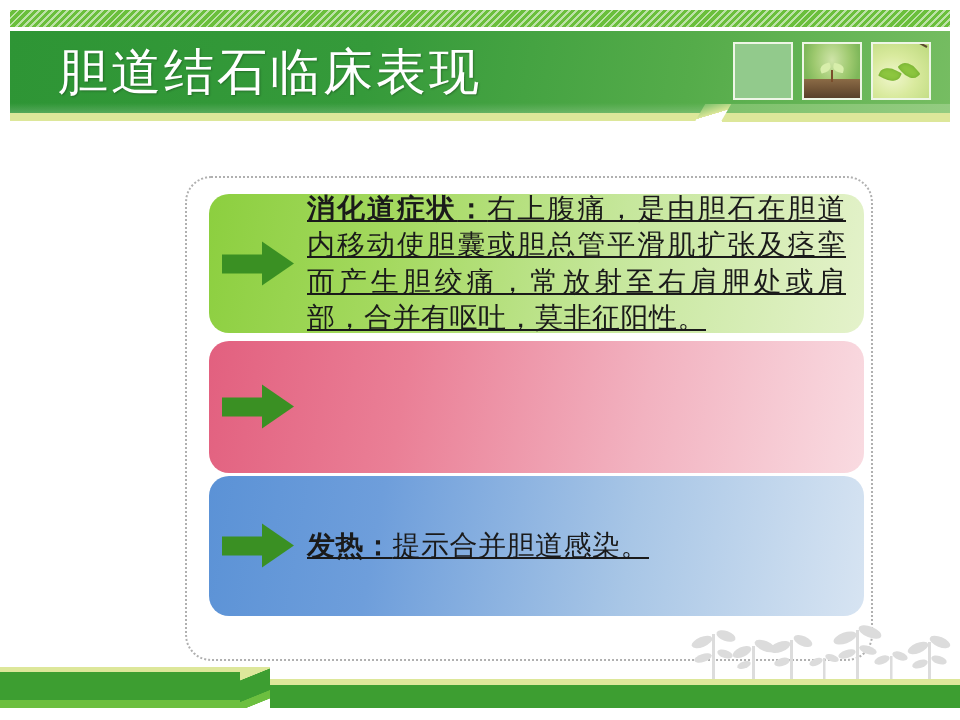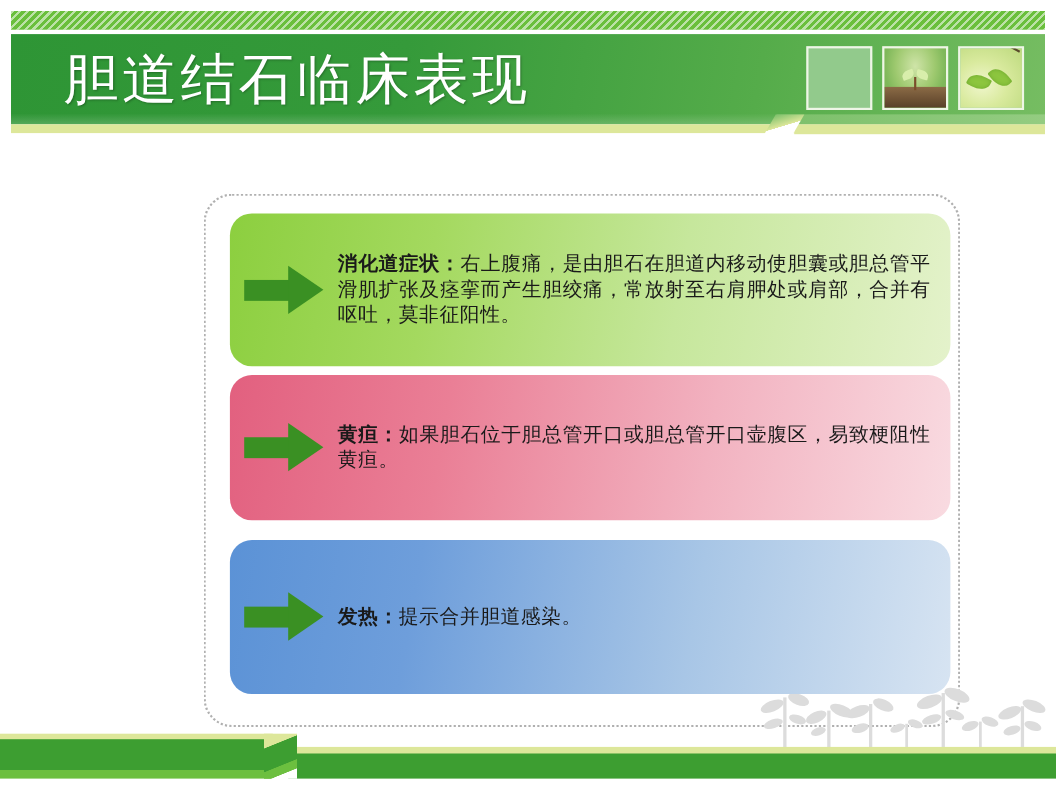--- a/index.html
+++ b/index.html
@@ -110,40 +110,41 @@
     height:139px;
     background:linear-gradient(100deg,#8ccf3f 0%,#a4d95f 28%,#c6e79c 62%,#e4f2cb 100%);
     z-index:3;
   }
   .band-2{
     height:132px;margin-top:8px;
     background:linear-gradient(100deg,#e2607f 0%,#ea7f96 30%,#f2b2c0 66%,#f9dbe1 100%);
     z-index:2;
   }
   .band-3{
-    height:140px;margin-top:18px;
+    height:140px;margin-top:3px;
     background:linear-gradient(100deg,#5b92d6 0%,#6e9edb 26%,#a8c6e6 64%,#d7e4f2 100%);
     z-index:1;
   }
   .arrow{
     position:absolute;left:13px;top:50%;transform:translateY(-50%);
     width:72px;height:45px;
   }
   .arrow .shaft{
     position:absolute;left:0;top:13px;width:44px;height:19px;background:#3a9023;
   }
   .arrow .head{
     position:absolute;left:40px;top:0;width:0;height:0;
     border-top:22.5px solid transparent;border-bottom:22.5px solid transparent;
     border-left:32px solid #3a9023;
   }
   .band-txt{
-    color:#1a1a1a;font-size:18px;line-height:1.30;letter-spacing:.5px;
+    color:#1a1a1a;font-size:28px;line-height:1.30;letter-spacing:.5px;
     font-family:"Liberation Serif","DejaVu Serif",serif;
     text-align:justify;
+    text-decoration:underline;
   }
   .band-txt .hd{font-weight:bold;}
 
   
   .sprouts{position:absolute;left:690px;top:612px;width:270px;height:72px;}
   .ftr-green-left{
     position:absolute;left:0;top:672px;width:248px;height:28px;
     background:#3d9e31;
   }
   .ftr-light-left{
@@ -206,23 +207,20 @@
       </div>
       <div class="band-txt">
         <span class="hd">消化道症状</span><span class="hd">：</span><span>右上腹痛，是由胆石在胆道内移动使胆囊或胆总管平滑肌扩张及痉挛而产生胆绞痛，常放射至右肩胛处或肩部，合并有呕吐，莫非征阳性。</span>
       </div>
     </div>
 
     <div class="band band-2">
       <div class="arrow">
         <div class="shaft"></div>
           <div class="head"></div>
-      </div>
-      <div class="band-txt">
-        <span class="hd">黄疸</span><span class="hd">：</span><span>如果胆石位于胆总管开口或胆总管开口壶腹区，易致梗阻性黄疸。</span>
       </div>
     </div>
 
     <div class="band band-3">
       <div class="arrow">
         <div class="shaft"></div>
           <div class="head"></div>
       </div>
       <div class="band-txt">
         <span class="hd">发热</span><span class="hd">：</span><span>提示合并胆道感染。</span>

